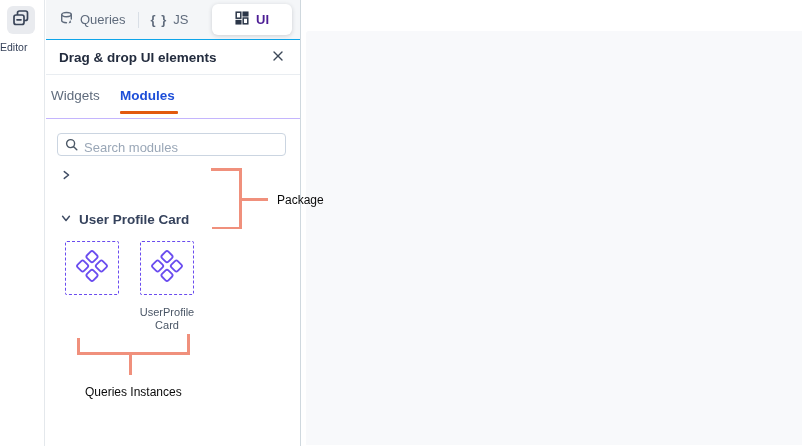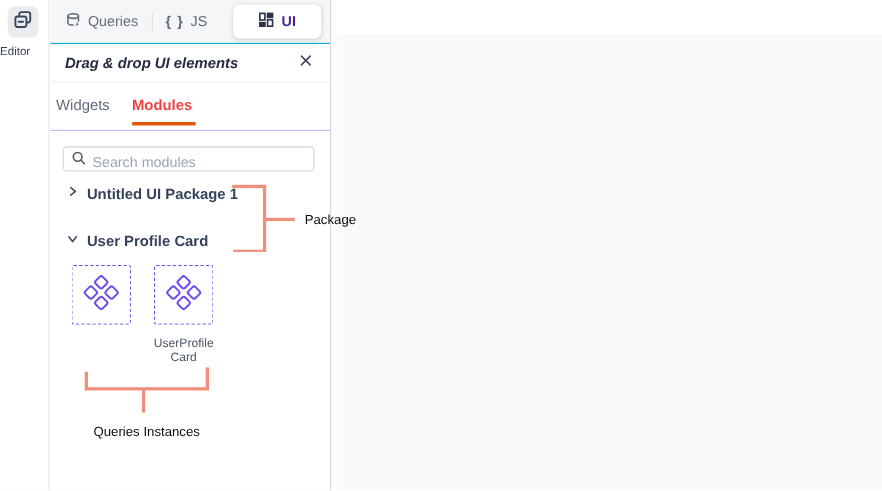--- a/index.html
+++ b/index.html
@@ -29,29 +29,29 @@
   .top-sep { width:1px; height:16px; background:#D9DFE6; margin:0 12px; }
   .braces { font-size:13px; color:#5F6B7C; font-weight:600; letter-spacing:1px; }
   .ui-btn { position:absolute; right:8px; top:4px; width:80px; height:31px;
     background:#fff; border-radius:6px; box-shadow:0 1px 4px rgba(27,34,44,.18);
     display:flex; align-items:center; justify-content:center; gap:7px;
     font-size:13px; font-weight:700; color:#4c1d95; cursor:pointer; }
 
   .panel-header { position:absolute; left:0; top:40px; width:100%; height:35px;
     border-bottom:1px solid #E9EDF1; display:flex; align-items:center;
     padding:0 13px; }
-  .panel-title { flex:1; font-size:13.5px; font-weight:700; color:#232C3E;font-style:italic; }
+  .panel-title { flex:1; font-size:13.5px; font-weight:700; color:#232C3E; }
   .close-btn { width:18px; height:18px; display:flex; align-items:center;
     justify-content:center; color:#3C4858; cursor:pointer; }
 
   .tabs { position:absolute; left:0; top:75px; width:100%; height:44px;
     border-bottom:1px solid #c4b5fd; }
   .tab { position:absolute; top:13px; font-size:13.5px; cursor:pointer; }
   .tab-widgets { left:5px; color:#5F6B7C; font-weight:500; }
-  .tab-modules { left:74px; color:#ef4444; font-weight:700; }
+  .tab-modules { left:74px; color:#1d4ed8; font-weight:700; }
   .tab-underline { position:absolute; left:74px; top:36px; width:58px; height:3px;
     background:var(--accent-orange,#E2590E); border-radius:1px; }
 
   .search-box { position:absolute; left:11px; top:133px; width:229px; height:23px;
     border:1px solid #CBD5E1; border-radius:4px; background:#fff;
     display:flex; align-items:flex-end; padding:0 7px; gap:6px; }
   .search-box svg { flex:0 0 auto; color:#4C5866; }
   .search-input { border:none; outline:none; flex:1; font-size:13px; color:#2B3648;
     font-family:"Liberation Sans", sans-serif; background:transparent; }
   .search-input::placeholder { color:#9AA7B7; }
@@ -168,21 +168,20 @@
       </span>
       <input class="search-input" type="text" placeholder="Search modules" style="">
     </div>
 
     <div class="tree-row row-package">
       <span>
         <svg width="12" height="12" viewBox="0 0 14 14" fill="none" stroke="currentColor" stroke-width="1.7" stroke-linecap="round" stroke-linejoin="round">
           <polyline points="5,3 10,7 5,11"></polyline>
         </svg>
       </span>
-      <span class="label">Untitled UI Package 1</span>
     </div>
     <div class="tree-row row-card">
       <span>
         <svg width="12" height="12" viewBox="0 0 14 14" fill="none" stroke="currentColor" stroke-width="1.7" stroke-linecap="round" stroke-linejoin="round">
           <polyline points="3,5 7,10 11,5"></polyline>
         </svg>
       </span>
       <span class="label">User Profile Card</span>
     </div>
 

